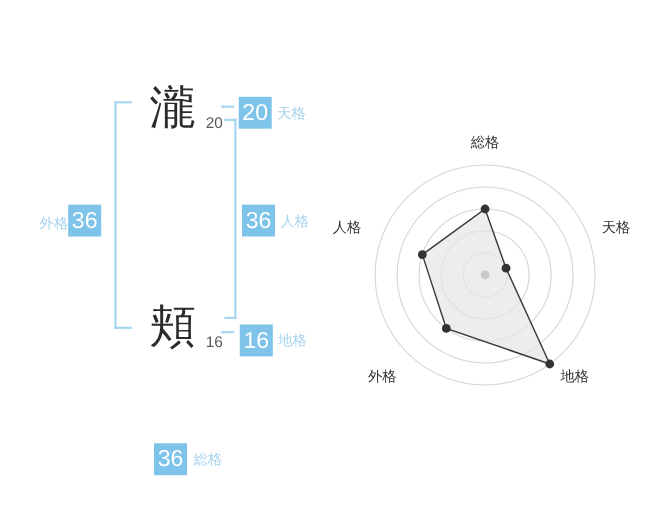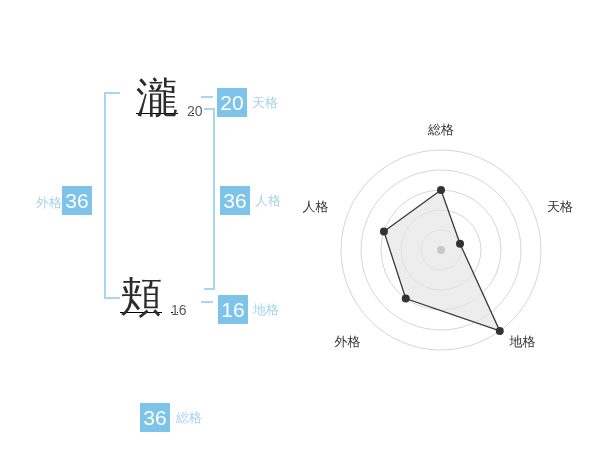--- a/index.html
+++ b/index.html
@@ -1,39 +1,39 @@
 <!DOCTYPE html>
 <html><head>
 <meta charset="utf-8">
 <style>
   html,body{margin:0;padding:0;}
   #canvas{position:relative;width:600px;height:470px;background:#fff;overflow:hidden;
           font-family:"Liberation Sans","DejaVu Sans",sans-serif;}
   .line{position:absolute;background:var(--bracket);}
-  .kanji-row{position:absolute;white-space:nowrap;text-decoration:underline;}
+  .kanji-row{position:absolute;white-space:nowrap;}
   .kanji{font-size:42px;line-height:42px;color:#2b2b2b;}
   .sub{font-size:14px;color:#5a5a5a;margin-left:9px;vertical-align:-4px;}
   .badge{position:absolute;width:30px;height:29px;background:var(--badge);color:#fff;
          font-size:21px;line-height:29px;text-align:center;}
   .badge-label{position:absolute;font-size:13px;color:var(--label);line-height:15px;}
 </style>
 </head>
 <body>
 
 <div id="canvas" style="--badge: #7dc3ea; --label: #a6d2ee; --bracket: #a6d6f2;">
 
   <div class="line" style="left:104px;top:92px;width:16px;height:2px"></div>
   <div class="line" style="left:104px;top:92px;width:2px;height:207px"></div>
   <div class="line" style="left:104px;top:297px;width:16px;height:2px"></div>
 
   <div class="kanji-row" style="left:136px;top:77px">
     <span class="kanji">瀧</span><span class="sub">20</span>
   </div>
 
-  <div class="kanji-row" style="left:120px;top:276px">
+  <div class="kanji-row" style="left:136px;top:276px">
     <span class="kanji">頬</span><span class="sub">16</span>
   </div>
 
   <div class="line" style="left:201px;top:96px;width:12px;height:2px"></div>
   <div class="badge" style="left:217px;top:88px">20</div>
   <div class="badge-label" style="left:252px;top:95px">天格</div>
 
   <div class="line" style="left:204px;top:108px;width:11px;height:2px"></div>
   <div class="line" style="left:213px;top:108px;width:2px;height:182px"></div>
   <div class="line" style="left:204px;top:288px;width:11px;height:2px"></div>

